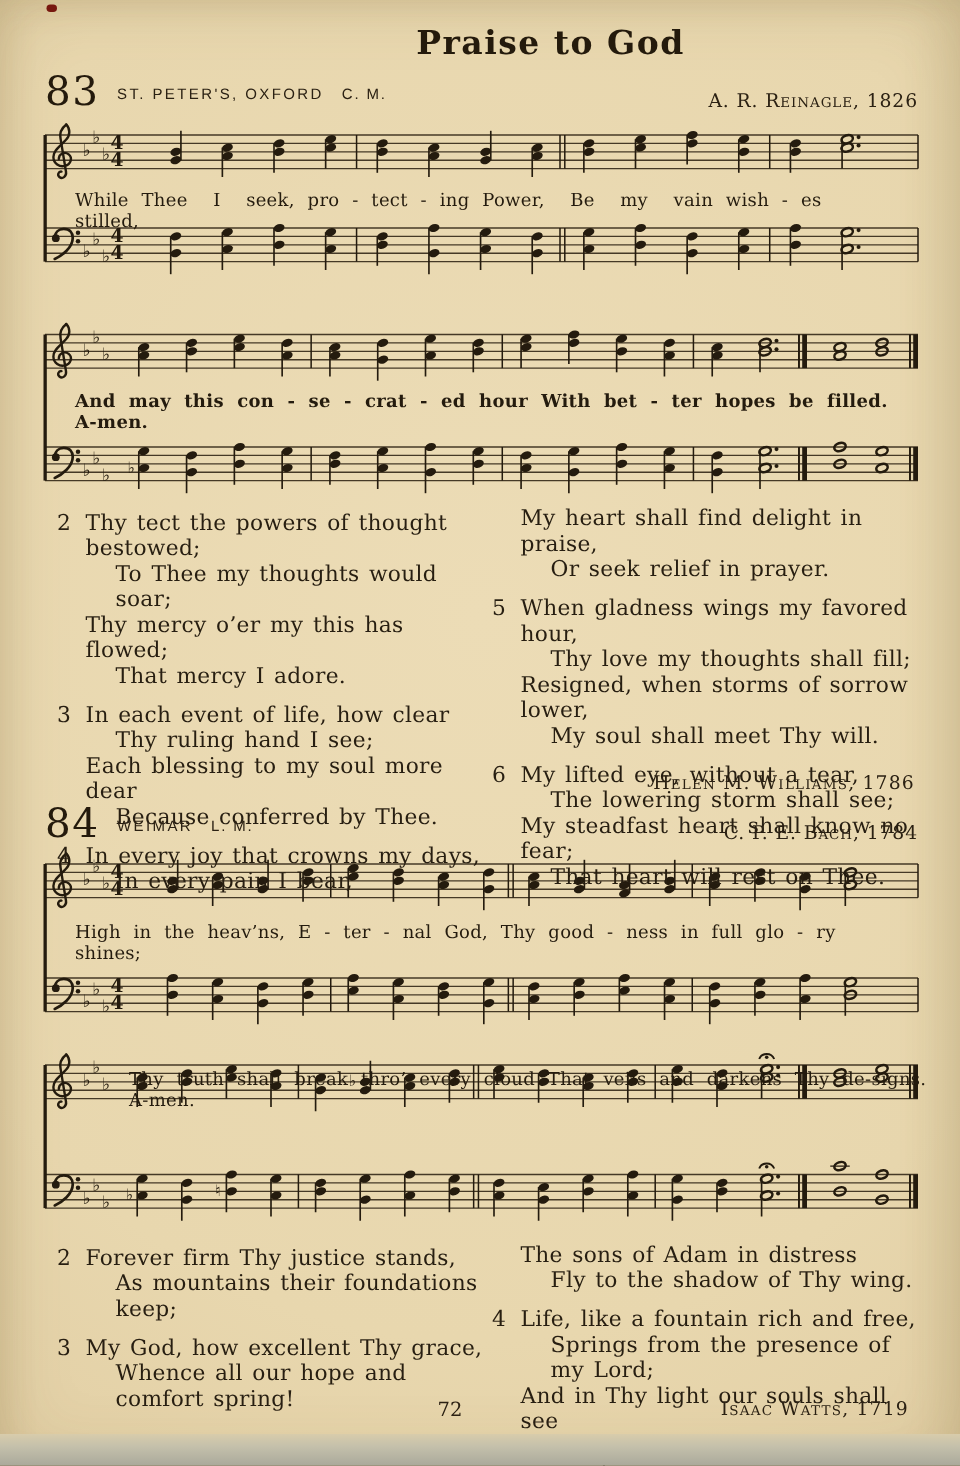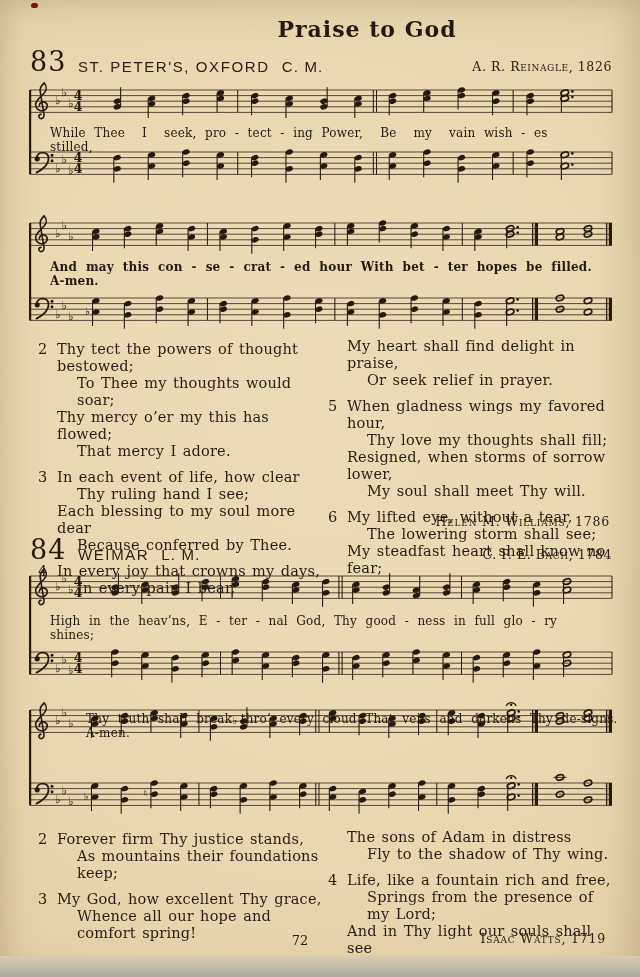--- a/index.html
+++ b/index.html
@@ -12,21 +12,21 @@
     color:#261c10;
   }
   .bottom-band{position:absolute;left:0;top:956px;width:640px;height:21px;
     background:linear-gradient(#d8ccab 0%, #c4c0ab 40%, #aaa99b 100%);}
   .red-speck{position:absolute;left:31px;top:3px;width:7px;height:5px;background:#77180f;border-radius:3px;}
   .page-title{position:absolute;left:0;top:16px;width:640px;text-align:center;
     font-size:22px;font-weight:700;letter-spacing:1px;color:#241a0c;padding-left:47px;}
   .hymn-head{position:absolute;left:0;width:640px;height:30px;}
   .hymn-num{position:absolute;left:30px;top:-6px;font-size:27px;letter-spacing:1px;color:#241a0c;}
   .hymn-tune{position:absolute;left:78px;top:6px;font-family:"Liberation Sans","DejaVu Sans",sans-serif;
-    font-size:15px;letter-spacing:1.6px;color:#2b2113;}
+    font-size:10px;letter-spacing:1.6px;color:#2b2113;}
   .hymn-meter{margin-left:12px;letter-spacing:1.2px;}
   .hymn-comp{position:absolute;right:28px;top:7px;font-size:12.5px;font-variant:small-caps;letter-spacing:.6px;color:#2b2113;}
   .lyric{position:absolute;left:50px;width:542px;text-align:left;
     font-size:12px;word-spacing:4.5px;letter-spacing:.2px;white-space:pre-wrap;color:#241b0e;}
   .music-system{position:absolute;left:0;width:640px;}
   .verse-col{position:absolute;font-size:14.5px;line-height:17px;letter-spacing:.2px;word-spacing:1.5px;color:#271e11;}
   .stanza{position:relative;padding-left:21px;margin-bottom:9px;}
   .vnum{position:absolute;left:2px;top:0;}
   .vline.ind{margin-left:20px;}
   .attrib{position:absolute;font-size:12.5px;font-variant:small-caps;letter-spacing:.8px;text-align:right;color:#2b2113;}
@@ -915,20 +915,21 @@
         <div class="vline">When gladness wings my favored hour,</div>
         <div class="vline ind">Thy love my thoughts shall fill;</div>
         <div class="vline">Resigned, when storms of sorrow lower,</div>
         <div class="vline ind">My soul shall meet Thy will.</div>
       </div>
       <div class="stanza">
         <span class="vnum">6</span>
         <div class="vline">My lifted eye, without a tear,</div>
         <div class="vline ind">The lowering storm shall see;</div>
         <div class="vline">My steadfast heart shall know no fear;</div>
+        <div class="vline ind">That heart will rest on Thee.</div>
       </div>
     </div>
   <div class="attrib" style="right:30px;top:514px;width:250px;">Helen M. Williams, 1786</div>
 
   <div class="hymn-head" style="top:540px;">
     <span class="hymn-num">84</span>
     <span class="hymn-tune"><span>WEIMAR</span><span class="hymn-meter">L. M.</span></span>
     <span class="hymn-comp">C. P. E. Bach, 1784</span>
   </div>
 

